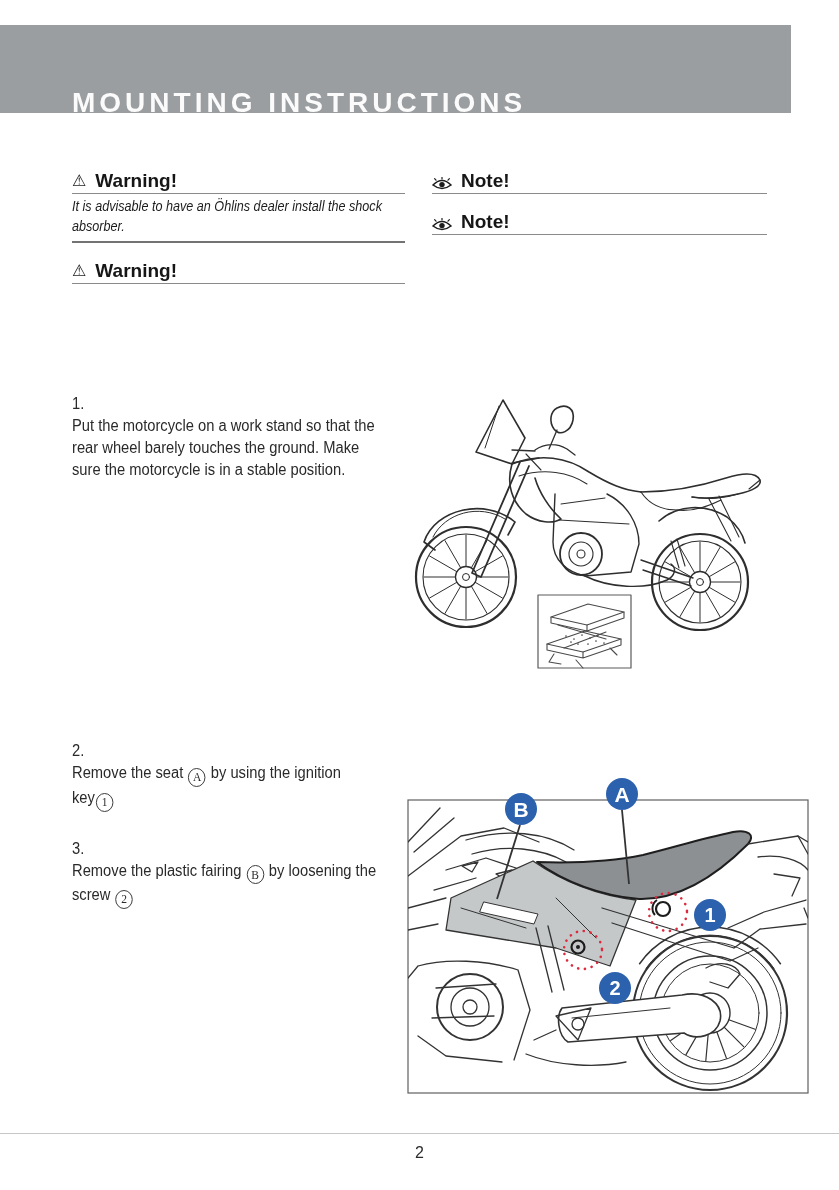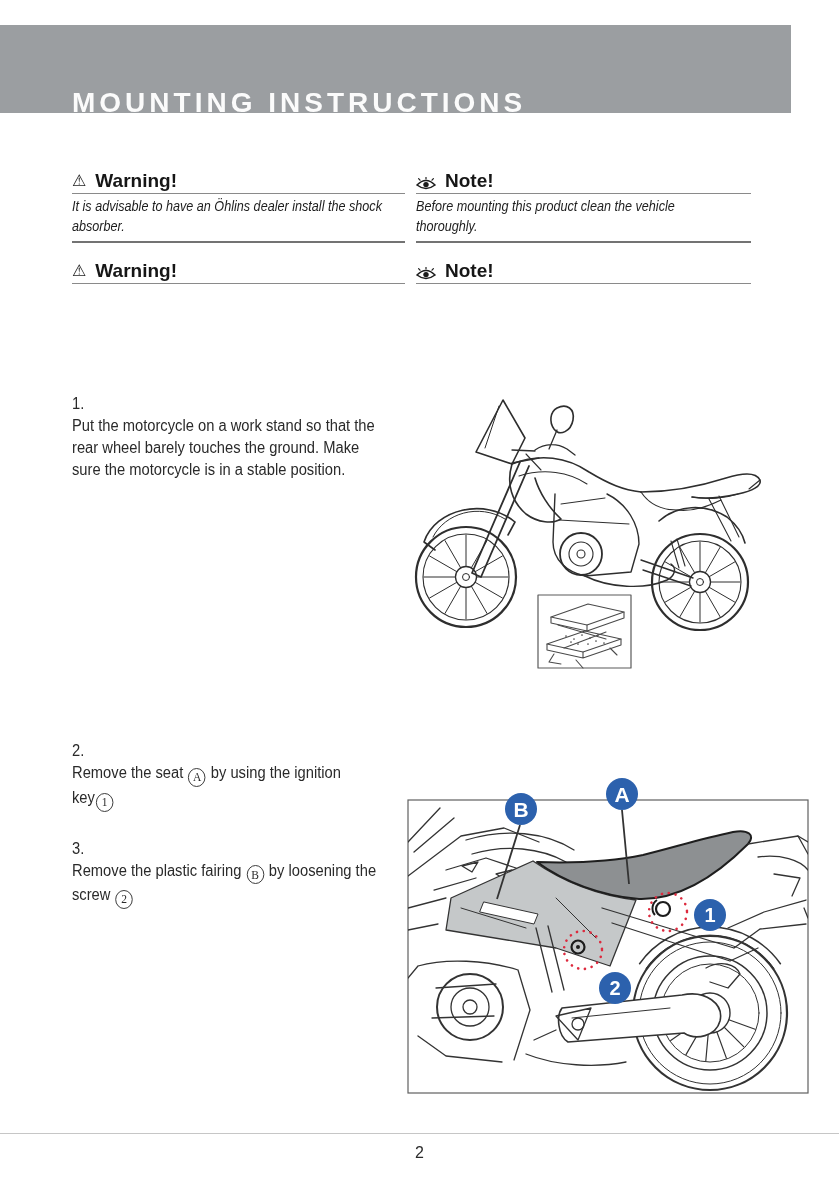--- a/index.html
+++ b/index.html
@@ -7,21 +7,21 @@
         font-family:"Liberation Sans",sans-serif;color:#2b2b2b;overflow:hidden;}
 
   
   .bar{position:absolute;left:0;top:0;width:791px;height:88px;background:#9b9ea1;overflow:hidden;margin-top:25px;}
   .bar h1{position:absolute;left:72px;bottom:-7px;margin:0;font-size:28px;line-height:1.2;
           font-weight:bold;letter-spacing:4px;color:#fbfbfb;white-space:nowrap;}
 
   
   .col{position:absolute;top:170px;}
   .col.leftcol{left:72px;width:333px;}
-  .col.rightcol{left:416px;width:335px;}
+  .col.rightcol{left:432px;width:335px;}
   .callout{margin-bottom:17px;}
   .chead{display:flex;align-items:center;gap:9px;font-size:19px;font-weight:bold;color:#161616;
          padding-bottom:2px;border-bottom:1px solid #8a8a8a;line-height:21px;}
   .wicon{font-family:"DejaVu Sans",sans-serif;font-size:16px;font-weight:normal;color:#222;line-height:1;}
   .eicon{display:inline-block;width:20px;height:14px;}
   .cbody{font-style:italic;font-size:14.5px;line-height:19.5px;color:#1d1d1d;
          padding:3px 0 5px 0;border-bottom:2px solid #737373;}
   .cline{white-space:nowrap;transform:scaleX(0.87);transform-origin:0 50%;width:384px;}
 
   
@@ -72,24 +72,20 @@
     <div class="callout">
       <div class="chead">
         <span class="eicon">
           <svg viewBox="0 0 20 14" width="20" height="14">
             <path d="M1,8 Q10,-1 19,8 Q10,15 1,8 Z" fill="none" stroke="#1c1c1c" stroke-width="1.5"></path>
             <circle cx="10" cy="7.6" r="2.7" fill="#1c1c1c"></circle>
             <path d="M4,3.2 L2.6,1.6 M10,2 L10,0.4 M16,3.2 L17.4,1.6" stroke="#1c1c1c" stroke-width="1.2" stroke-linecap="round" fill="none"></path>
           </svg>
         </span>
         <span>Note!</span>
-      </div>
-      <div class="cbody">
-        <div class="cline">Before mounting this product clean the vehicle</div>
-        <div class="cline">thoroughly.</div>
       </div>
     </div>
     <div class="callout">
       <div class="chead">
         <span class="eicon">
           <svg viewBox="0 0 20 14" width="20" height="14">
             <path d="M1,8 Q10,-1 19,8 Q10,15 1,8 Z" fill="none" stroke="#1c1c1c" stroke-width="1.5"></path>
             <circle cx="10" cy="7.6" r="2.7" fill="#1c1c1c"></circle>
             <path d="M4,3.2 L2.6,1.6 M10,2 L10,0.4 M16,3.2 L17.4,1.6" stroke="#1c1c1c" stroke-width="1.2" stroke-linecap="round" fill="none"></path>
           </svg>

